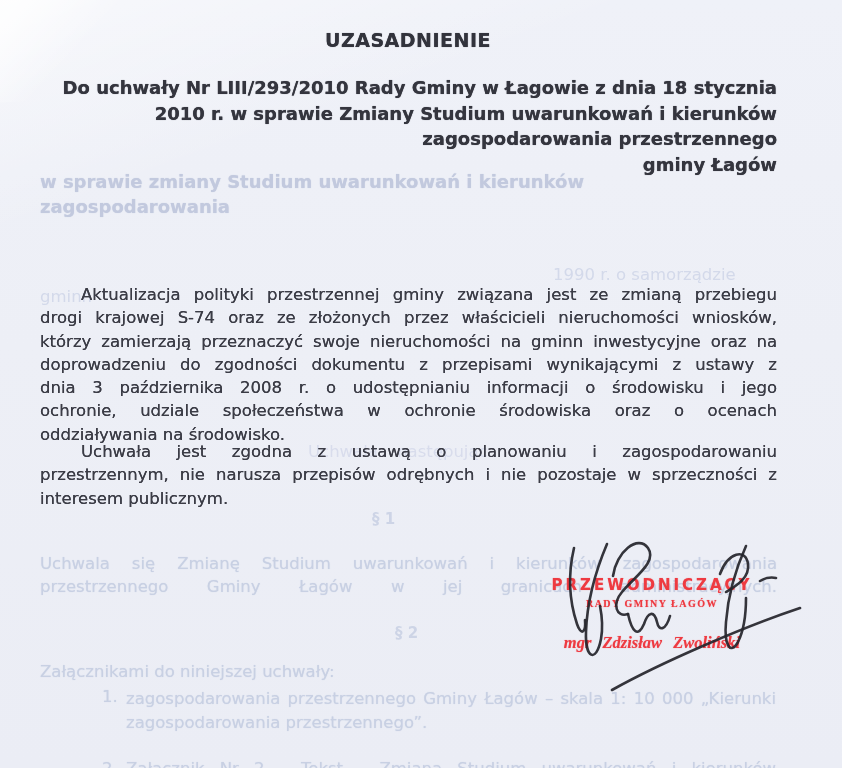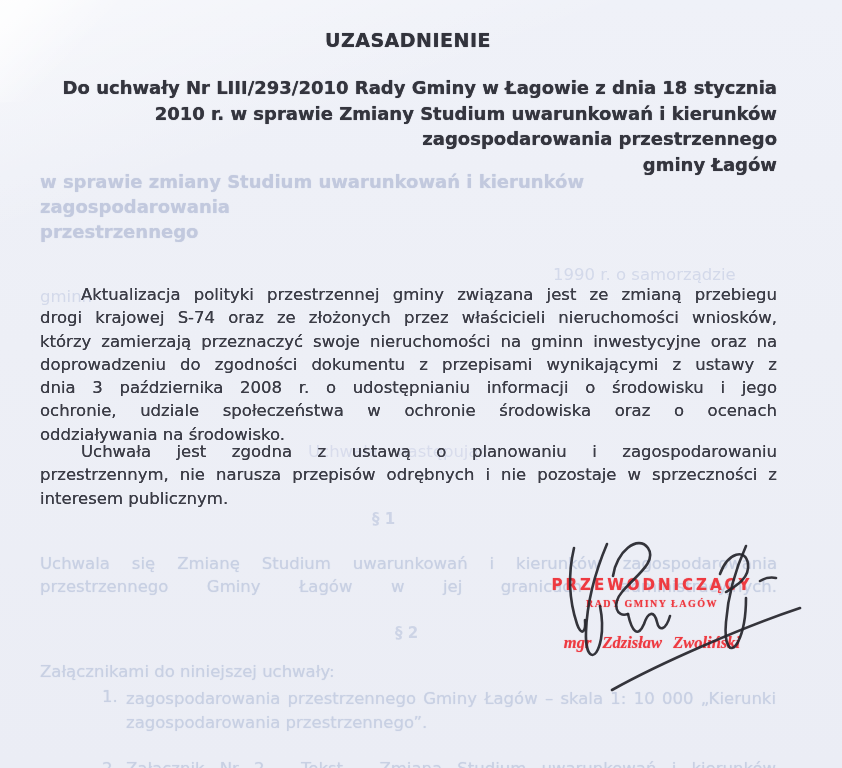--- a/index.html
+++ b/index.html
@@ -79,21 +79,20 @@
 </style>
 </head>
 <body>
 
 <div class="page">
 
   <div class="corner-shade"></div>
 
   <div class="ghost gh-heading">
     <div>w sprawie zmiany Studium uwarunkowań i kierunków zagospodarowania</div>
-    <div>przestrzennego</div>
   </div>
   <div class="ghost gh-frag" style="left:553px;top:265px;">1990 r. o samorządzie</div>
   <div class="ghost gh-frag" style="left:40px;top:287px;">gminn</div>
   <div class="ghost gh-frag" style="left:308px;top:442px;word-spacing:14px;color:#d8dcec;">Uchwala następując</div>
   <div class="ghost gh-sec" style="left:372px;top:510px;">§ 1</div>
 
   <div class="ghost gh-para">
     <div class="jl">Uchwala się Zmianę Studium uwarunkowań i kierunków zagospodarowania</div>
     <div class="jl">przestrzennego Gminy Łagów w jej granicach administracyjnych.</div>
   </div>

